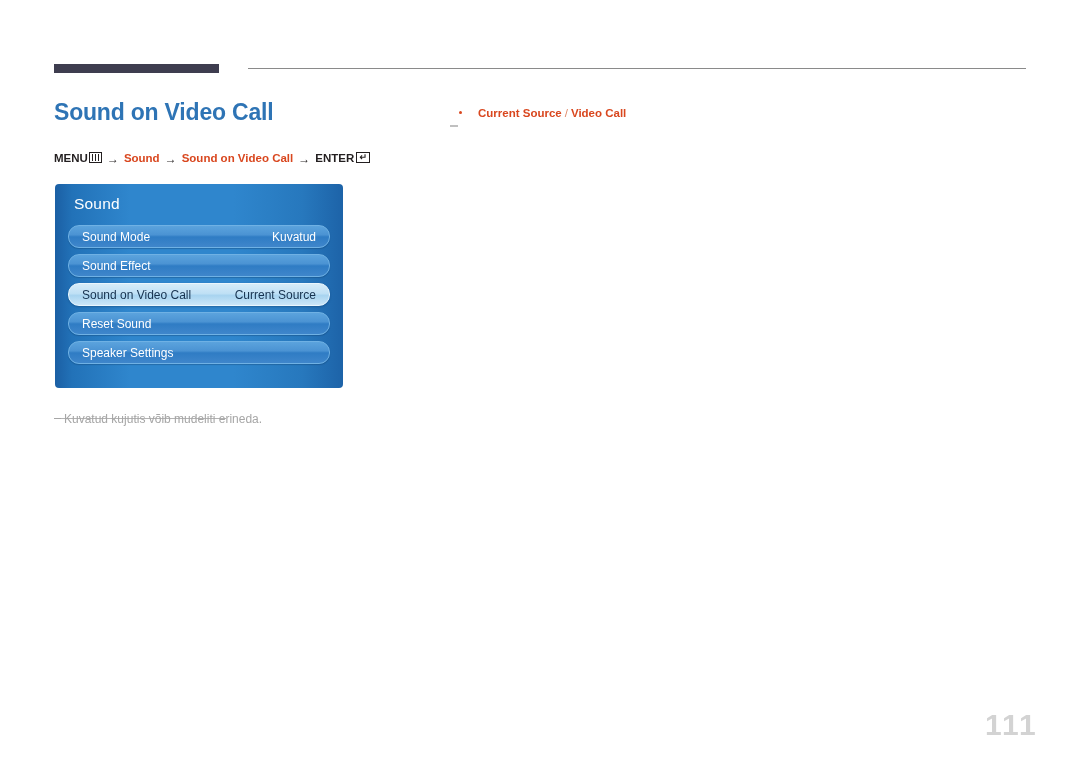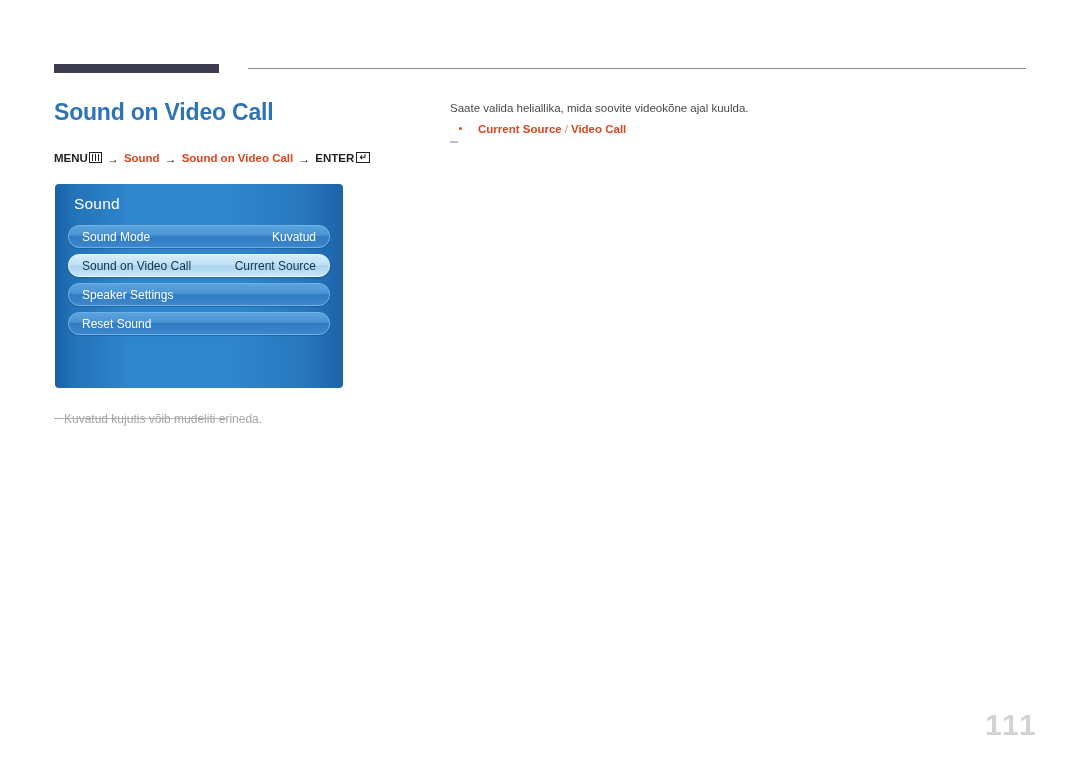--- a/index.html
+++ b/index.html
@@ -278,47 +278,50 @@
 
 <div class="osd">
   <div class="osd-title">Sound</div>
   <div class="osd-list">
 
     <div class="osd-row normal">
       <span>Sound Mode</span>
       <span class="val">Kuvatud</span>
     </div>
 
+    <div class="osd-row normal">
+      <span>Sound Effect</span>
+      <span class="val"></span>
+    </div>
 
     <div class="osd-row selected">
       <span>Sound on Video Call</span>
       <span class="val">Current Source</span>
     </div>
 
     <div class="osd-row normal">
+      <span>Reset Sound</span>
+      <span class="val"></span>
+    </div>
+
+    <div class="osd-row normal">
       <span>Speaker Settings</span>
-      <span class="val"></span>
-    </div>
-
-    <div class="osd-row normal">
-      <span>Reset Sound</span>
       <span class="val"></span>
     </div>
 
   </div>
 </div>
 
 <div class="fn-rule"></div>
 <div class="footnote">
   <span class="dash"></span><span>Kuvatud kujutis võib mudeliti erineda.</span>
 </div>
 
 <div class="rcol">
 
-  <div class="lead">Saate valida heliallika, mida soovite videokõne ajal kuulda.</div>
 
   <div class="bullet-row">
     <span class="bullet-dot"></span>
     <span class="opt-strong">Current Source</span>
     <span class="opt-sep">/</span>
     <span class="opt-strong">Video Call</span>
   </div>
 
   <div class="note">
     <span class="dash"></span>

